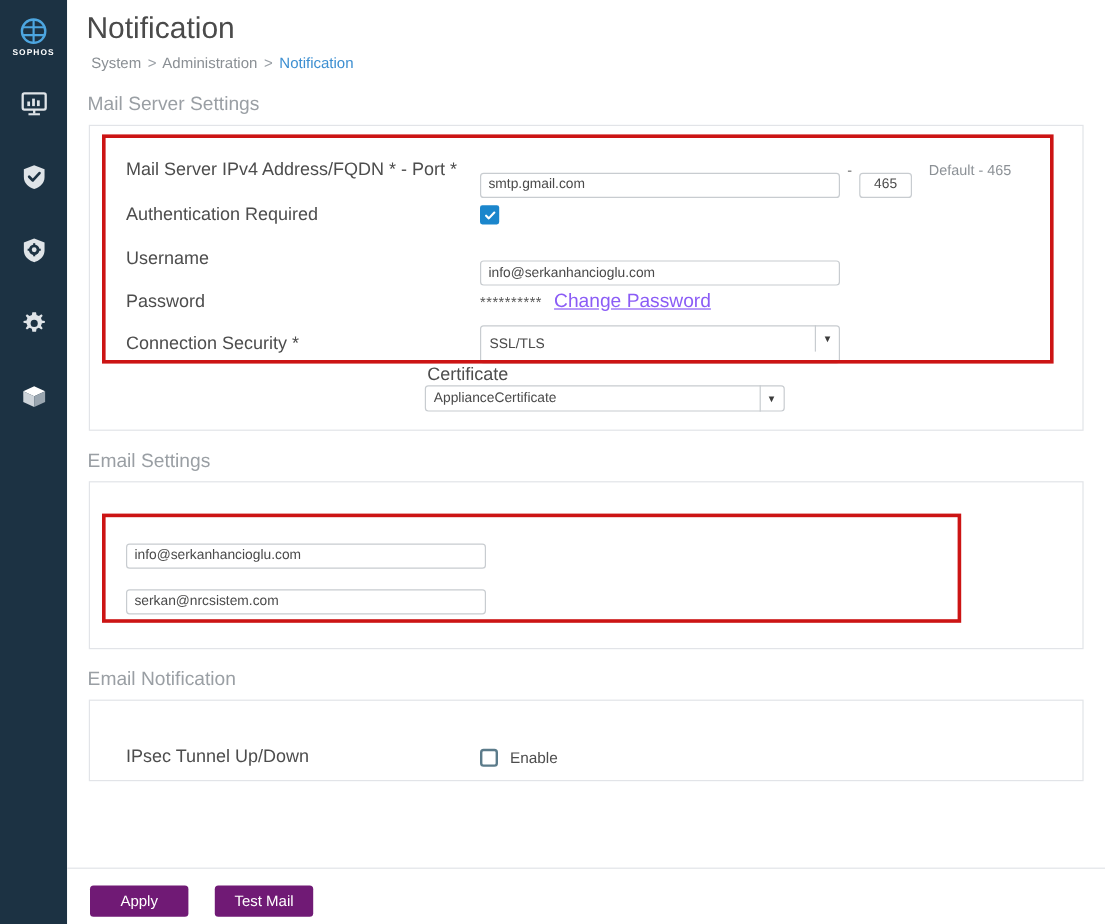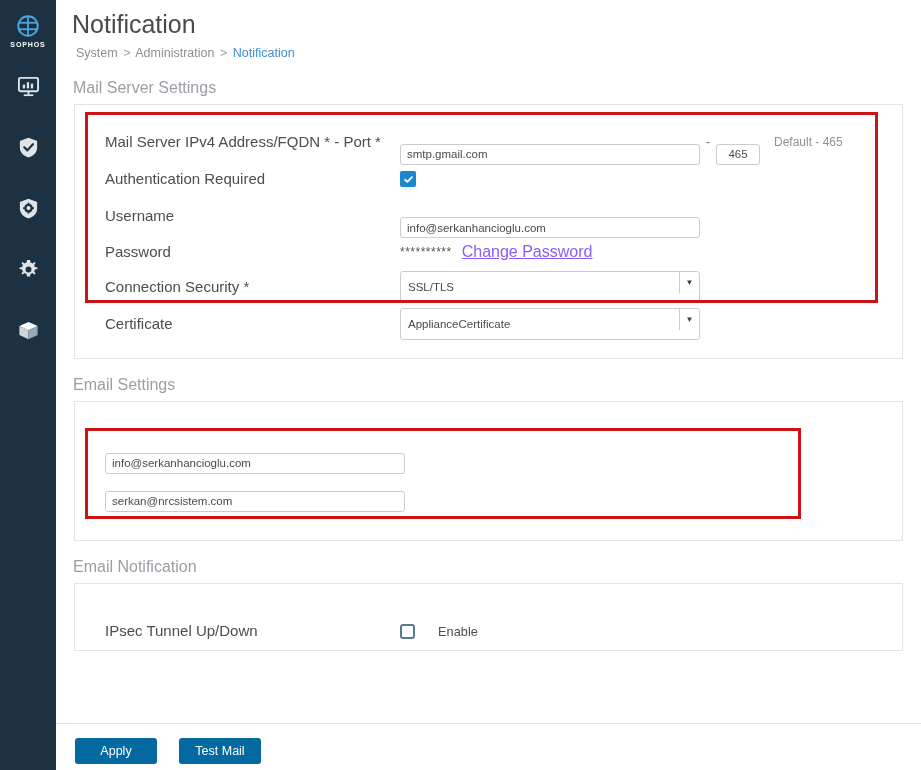--- a/index.html
+++ b/index.html
@@ -137,21 +137,21 @@
   }
   .cb-on svg { width: 11px; height: 11px; }
   .cb-off {
     width: 15px; height: 15px;
     border: 2px solid #5b7b8a;
     border-radius: 3px;
     background: #ffffff;
     cursor: pointer;
   }
   .cb-label {
-    padding-left: 23px; font-size: 12.8px; color: #4d4d4d;
+    padding-left: 10px; font-size: 12.8px; color: #4d4d4d;
   }
 
   .pw-dots { font-size: 12px; color: #555; letter-spacing: 0.5px; }
   .pw-link {
     padding-left: 10px; font-size: 16px;
     color: #8b5cf6; text-decoration: underline;
     cursor: pointer;
   }
 
   
@@ -165,21 +165,21 @@
   #footer-rule {
     position: absolute; left: 56px; top: 723px;
     width: 865px; height: 1px; background: #e2e4e8;
   }
   #footer {
     position: absolute; left: 75px; top: 738px;
     display: flex; gap: 22px;
   }
   .btn {
     min-width: 82px; height: 26px;
-    background: #0369a1;
+    background: #701a75;
     border: none; border-radius: 3px;
     color: #ffffff; font-size: 12.5px;
     font-family: "Liberation Sans", sans-serif;
     cursor: pointer;
     padding: 0 14px;
   }
 </style>
 </head>
 <body>
 
@@ -287,21 +287,21 @@
       </div>
 
       <div class="row" style="height:36px;">
         <div class="row-label">Connection Security *</div>
         <div class="sel">
           <span class="sel-val">SSL/TLS</span>
           <span class="sel-arrow">▼</span>
         </div>
       </div>
 
-      <div class="row" style="height:38px;">
+      <div class="row" style="height:38px;flex-direction:column;">
         <div class="row-label">Certificate</div>
         <div class="sel">
           <span class="sel-val">ApplianceCertificate</span>
           <span class="sel-arrow">▼</span>
         </div>
       </div>
 
     </div>
 
     <div class="section-title">Email Settings</div>

